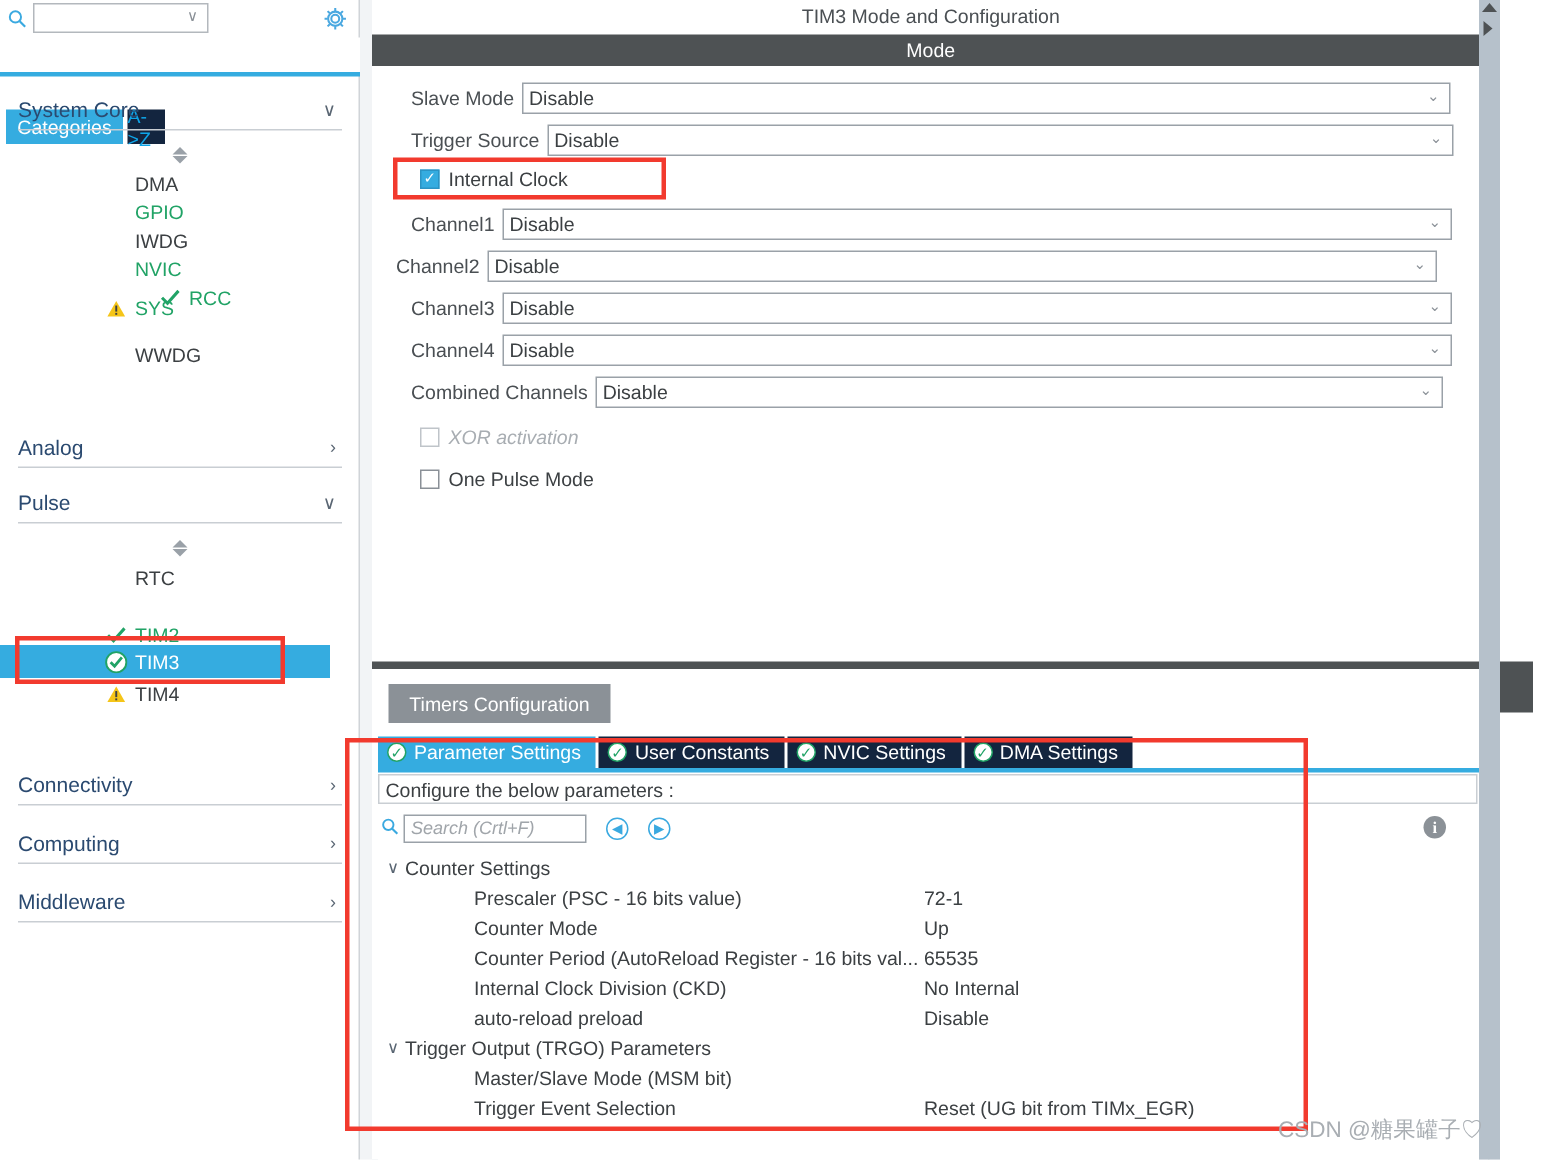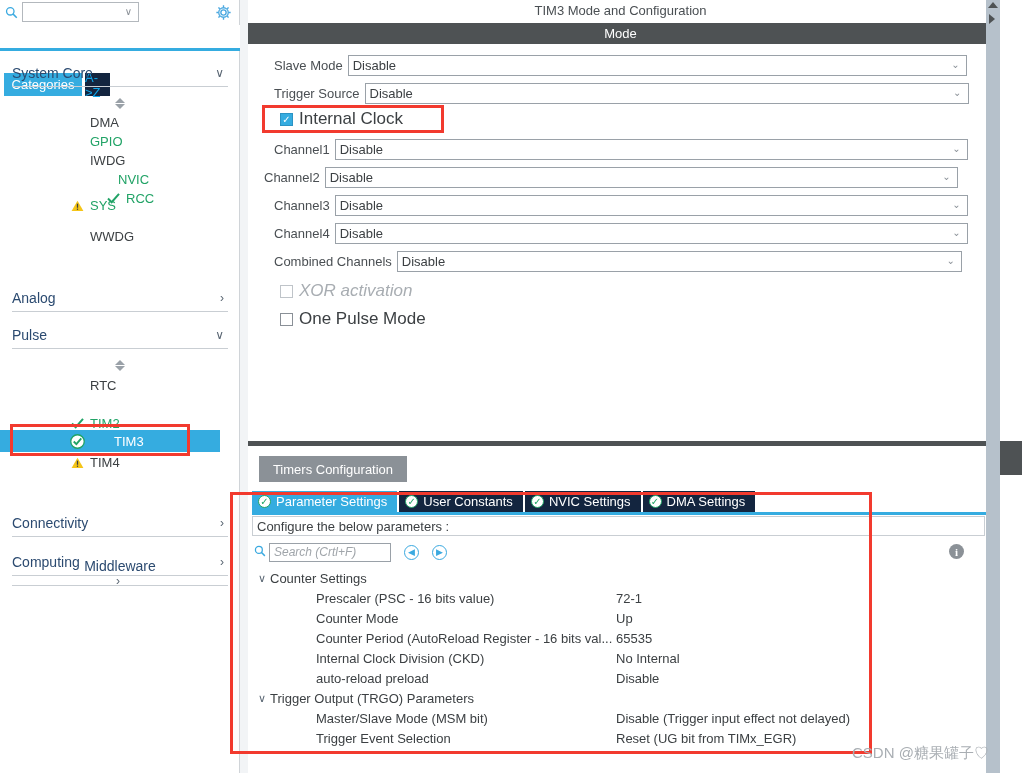--- a/index.html
+++ b/index.html
@@ -112,21 +112,21 @@
   .fcombo .caret{position:absolute;right:6px;color:#8a9097;font-size:10px;line-height:1;}
 
   .cbrow{position:absolute;display:flex;align-items:center;height:20px;}
   .cbox{
     width:13px;height:13px;border:1px solid #8a9097;background:#ffffff;
     box-sizing:border-box;display:flex;align-items:center;justify-content:center;
     margin-right:6px;
   }
   .cbox.checked{background:#35ace0;border-color:#2b93c4;color:#ffffff;font-size:10px;}
   .cbox.disabled{border-color:#bfc4c9;}
-  .cbtxt{font-size:17px;color:#3c4043;}
+  .cbtxt{font-size:13px;color:#3c4043;}
   .cbtxt.disabled{color:#a8adb2;font-style:italic;}
 
   
   .cfg-body{
     position:absolute;left:0;top:446px;width:745px;height:327px;background:#ffffff;
     border-right:1px solid #c9ced3;box-sizing:border-box;
   }
   .reset-btn{
     position:absolute;left:11px;top:10px;width:148px;height:26px;
     background:#8b9197;color:#ffffff;border:none;font-size:13px;
@@ -244,21 +244,21 @@
       <span class="nm grey">DMA</span>
     </div>
     <div class="periph" style="top:132px;">
       <span class="ic"></span>
       <span class="nm green">GPIO</span>
     </div>
     <div class="periph" style="top:151px;">
       <span class="ic"></span>
       <span class="nm grey">IWDG</span>
     </div>
-    <div class="periph" style="top:170px;margin-left:28px;">
+    <div class="periph" style="top:170px;">
       <span class="ic"></span>
       <span class="nm green">NVIC</span>
     </div>
     <div class="periph" style="top:189px;margin-left:36px;">
       <span class="ic">
         <svg width="13" height="11" viewBox="0 0 14 12">
             <polyline points="1,6 5,10 13,1" fill="none" stroke="#21a366" stroke-width="2.2"></polyline>
           </svg>
       </span>
       <span class="nm green">RCC</span>
@@ -297,21 +297,21 @@
       <span class="nm grey">RTC</span>
     </div>
     <div class="periph" style="top:414px;">
       <span class="ic">
         <svg width="13" height="11" viewBox="0 0 14 12">
             <polyline points="1,6 5,10 13,1" fill="none" stroke="#21a366" stroke-width="2.2"></polyline>
           </svg>
       </span>
       <span class="nm green">TIM2</span>
     </div>
-    <div class="periph selected" style="top:430px;height:22px;width:220px;gap:24px;">
+    <div class="periph selected" style="top:430px;height:22px;width:220px;">
       <span class="ic">
         <svg width="15" height="15" viewBox="0 0 16 16">
             <circle cx="8" cy="8" r="7.2" fill="#ffffff" stroke="#21a366" stroke-width="1.4"></circle>
             <polyline points="4,8 6.8,10.8 12,4.6" fill="none" stroke="#21a366" stroke-width="2"></polyline>
           </svg>
       </span>
       <span class="nm white">TIM3</span>
     </div>
     <div class="periph" style="top:453px;">
       <span class="ic">
@@ -325,21 +325,21 @@
     </div>
 
     <div class="group-hdr" style="top:509px;">
       <span>Connectivity</span>
       <span class="chev">›</span>
     </div>
     <div class="group-hdr" style="top:548px;">
       <span>Computing</span>
       <span class="chev">›</span>
     </div>
-    <div class="group-hdr" style="top:558px;flex-direction:column;">
+    <div class="group-hdr" style="top:587px;">
       <span>Middleware</span>
       <span class="chev">›</span>
     </div>
   </div>
 
   <div class="gutter"></div>
   <div class="gutter2"></div>
 
   <div class="right-panel">
 
@@ -488,21 +488,20 @@
           <span class="pval">Disable</span>
         </div>
 
         <div class="tree-grp">
           <span class="tchev">∨</span>
           <span>Trigger Output (TRGO) Parameters</span>
         </div>
 
         <div class="tree-row">
           <span class="pname">Master/Slave Mode (MSM bit)</span>
-          <span class="pval">Disable (Trigger input effect not delayed)</span>
         </div>
         <div class="tree-row">
           <span class="pname">Trigger Event Selection</span>
           <span class="pval">Reset (UG bit from TIMx_EGR)</span>
         </div>
       </div>
     </div>
   </div>
 
   <div class="vscroll">

